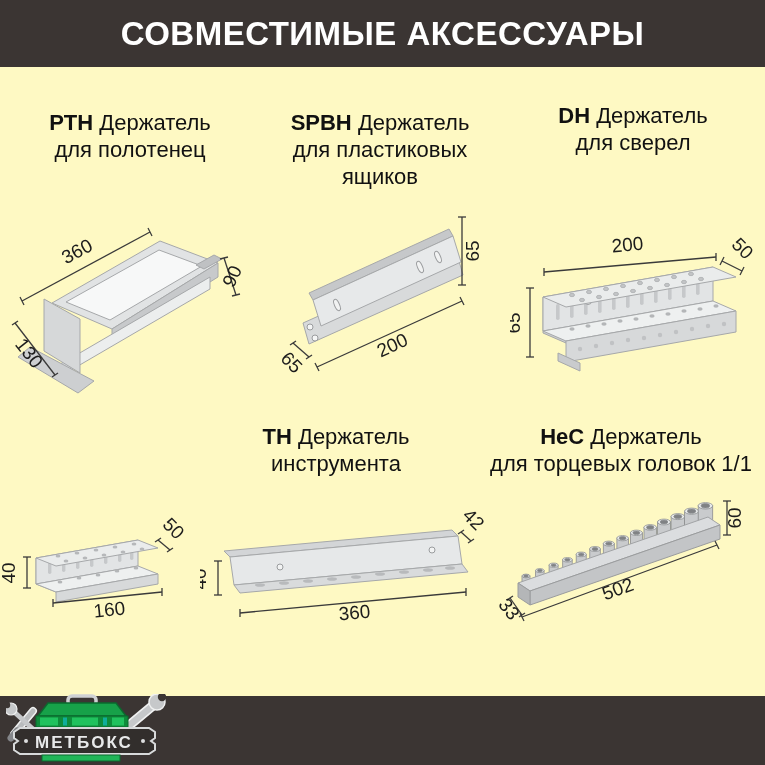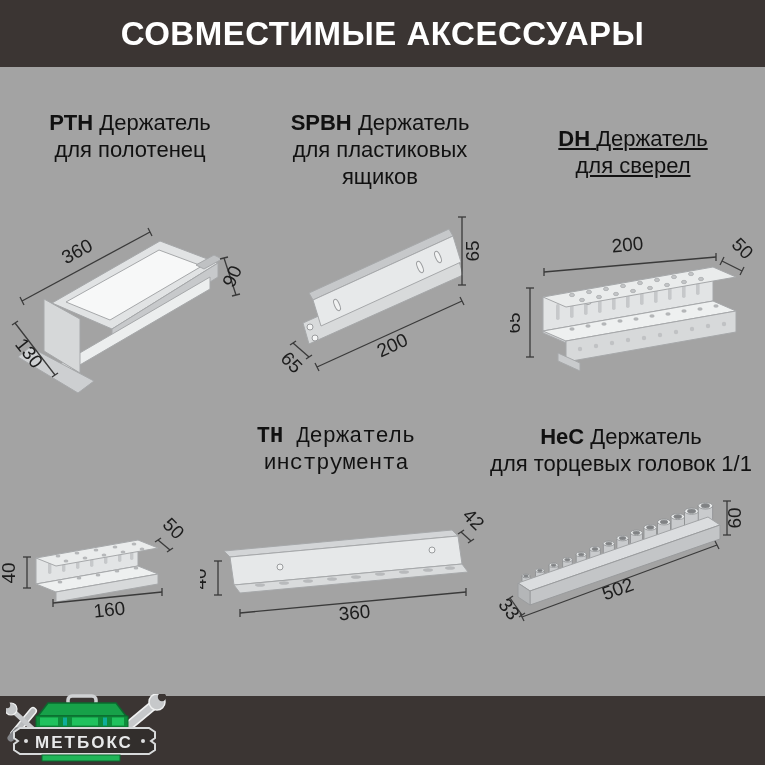--- a/index.html
+++ b/index.html
@@ -1,16 +1,16 @@
 <!DOCTYPE html>
 <html><head>
 <meta charset="utf-8">
 <style>
   html,body{margin:0;padding:0;background:#ffffff;}
-  .page{position:relative;width:765px;height:765px;background:#a3a3a3;overflow:hidden;
+  .page{position:relative;width:765px;height:765px;background:#fef9c3;overflow:hidden;
         font-family:"Liberation Sans", sans-serif;}
   .top-bar{position:absolute;left:0;top:0;width:765px;height:67px;background:#3B3533;
            display:flex;align-items:center;justify-content:center;}
   .top-bar h1{margin:0;color:#ffffff;font-size:33px;font-weight:bold;letter-spacing:.5px;}
   .ptitle{position:absolute;text-align:center;font-size:22px;line-height:1.22;color:#111111;}
   .ptitle b{font-weight:bold;}
   .pname{white-space:pre-line;}
   .figure{position:absolute;}
   text.dim{font-size:19px;fill:#1c1c1c;font-family:"Liberation Sans", sans-serif;}
   .dl{stroke:#3a3a3a;stroke-width:1.3;fill:none;}
@@ -29,25 +29,25 @@
 
   <div class="ptitle" style="left:20px;top:110px;width:220px;">
     <b>PTH</b> <span class="pname">Держатель
 для полотенец</span>
   </div>
   <div class="ptitle" style="left:270px;top:110px;width:220px;">
     <b>SPBH</b> <span class="pname">Держатель
 для пластиковых
 ящиков</span>
   </div>
-  <div class="ptitle" style="left:523px;top:126px;width:220px;text-decoration:underline;">
+  <div class="ptitle" style="left:523px;top:103px;width:220px;">
     <b>DH</b> <span class="pname">Держатель
 для сверел</span>
   </div>
-  <div class="ptitle" style="left:236px;top:424px;width:200px;font-family:Liberation Mono, monospace;">
+  <div class="ptitle" style="left:236px;top:424px;width:200px;">
     <b>TH</b> <span class="pname">Держатель
 инструмента</span>
   </div>
   <div class="ptitle" style="left:485px;top:424px;width:272px;">
     <b>HeC</b> <span class="pname">Держатель
 для торцевых головок 1/1</span>
   </div>
 
   <svg class="figure" style="left:0;top:205px;" width="250" height="200" viewBox="0 0 250 200">
     <g>

